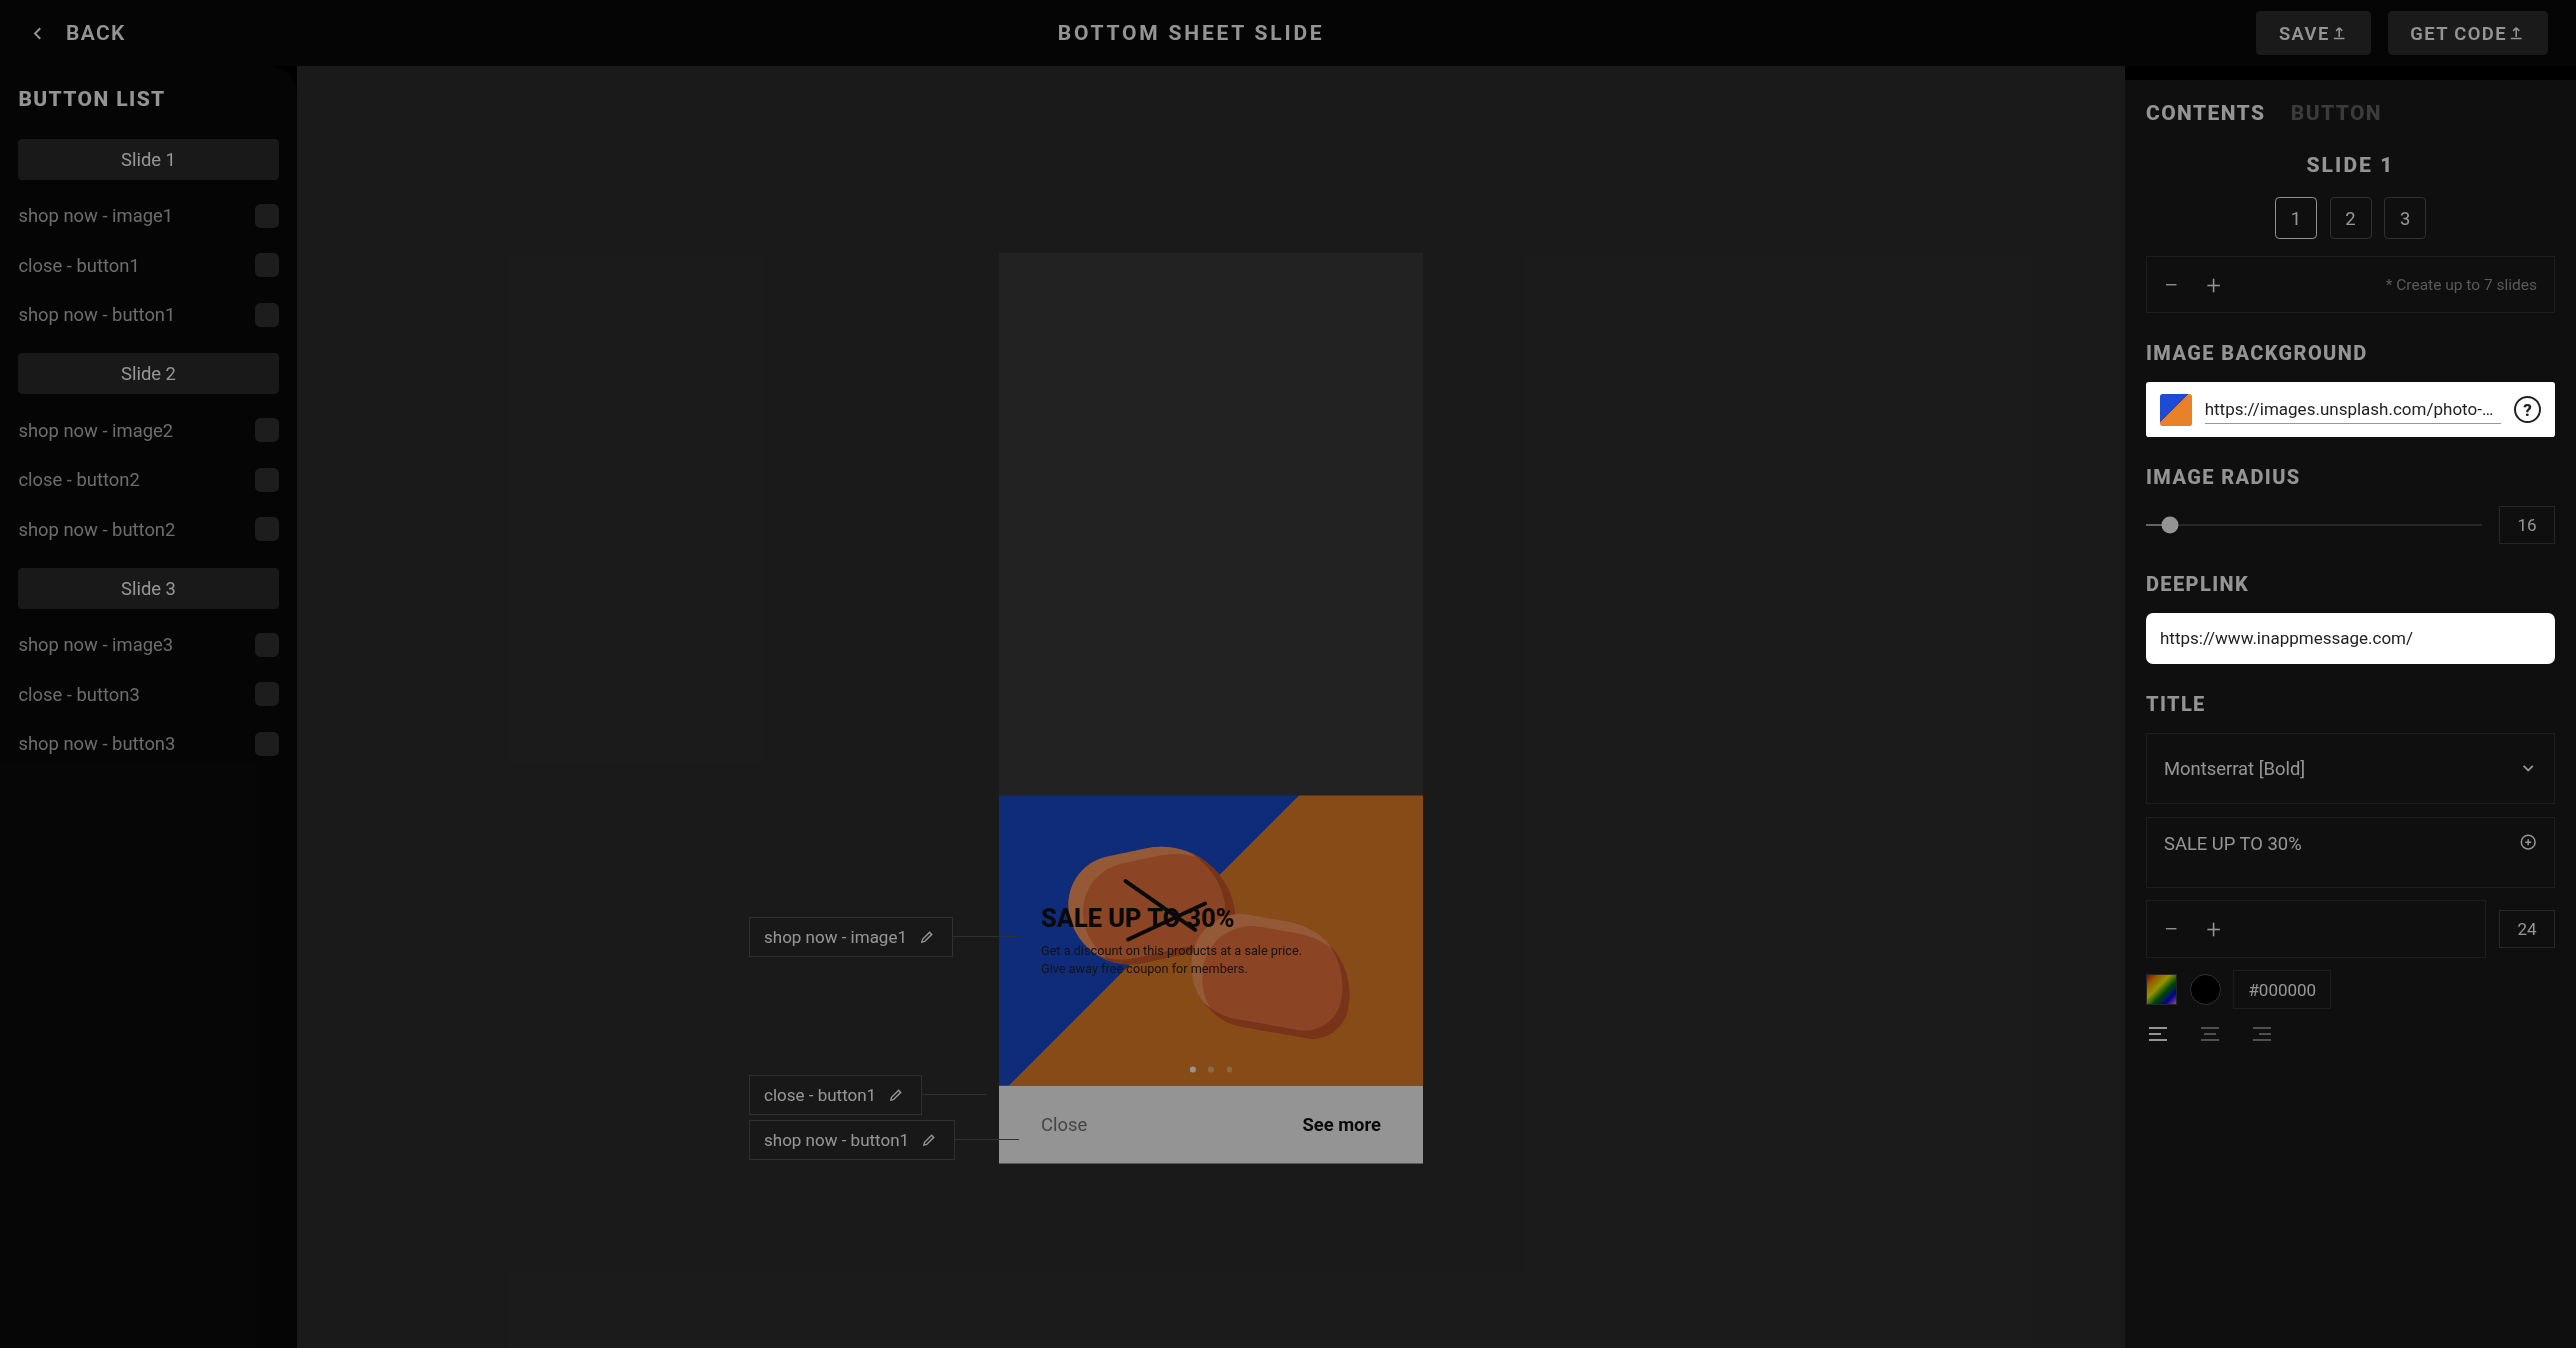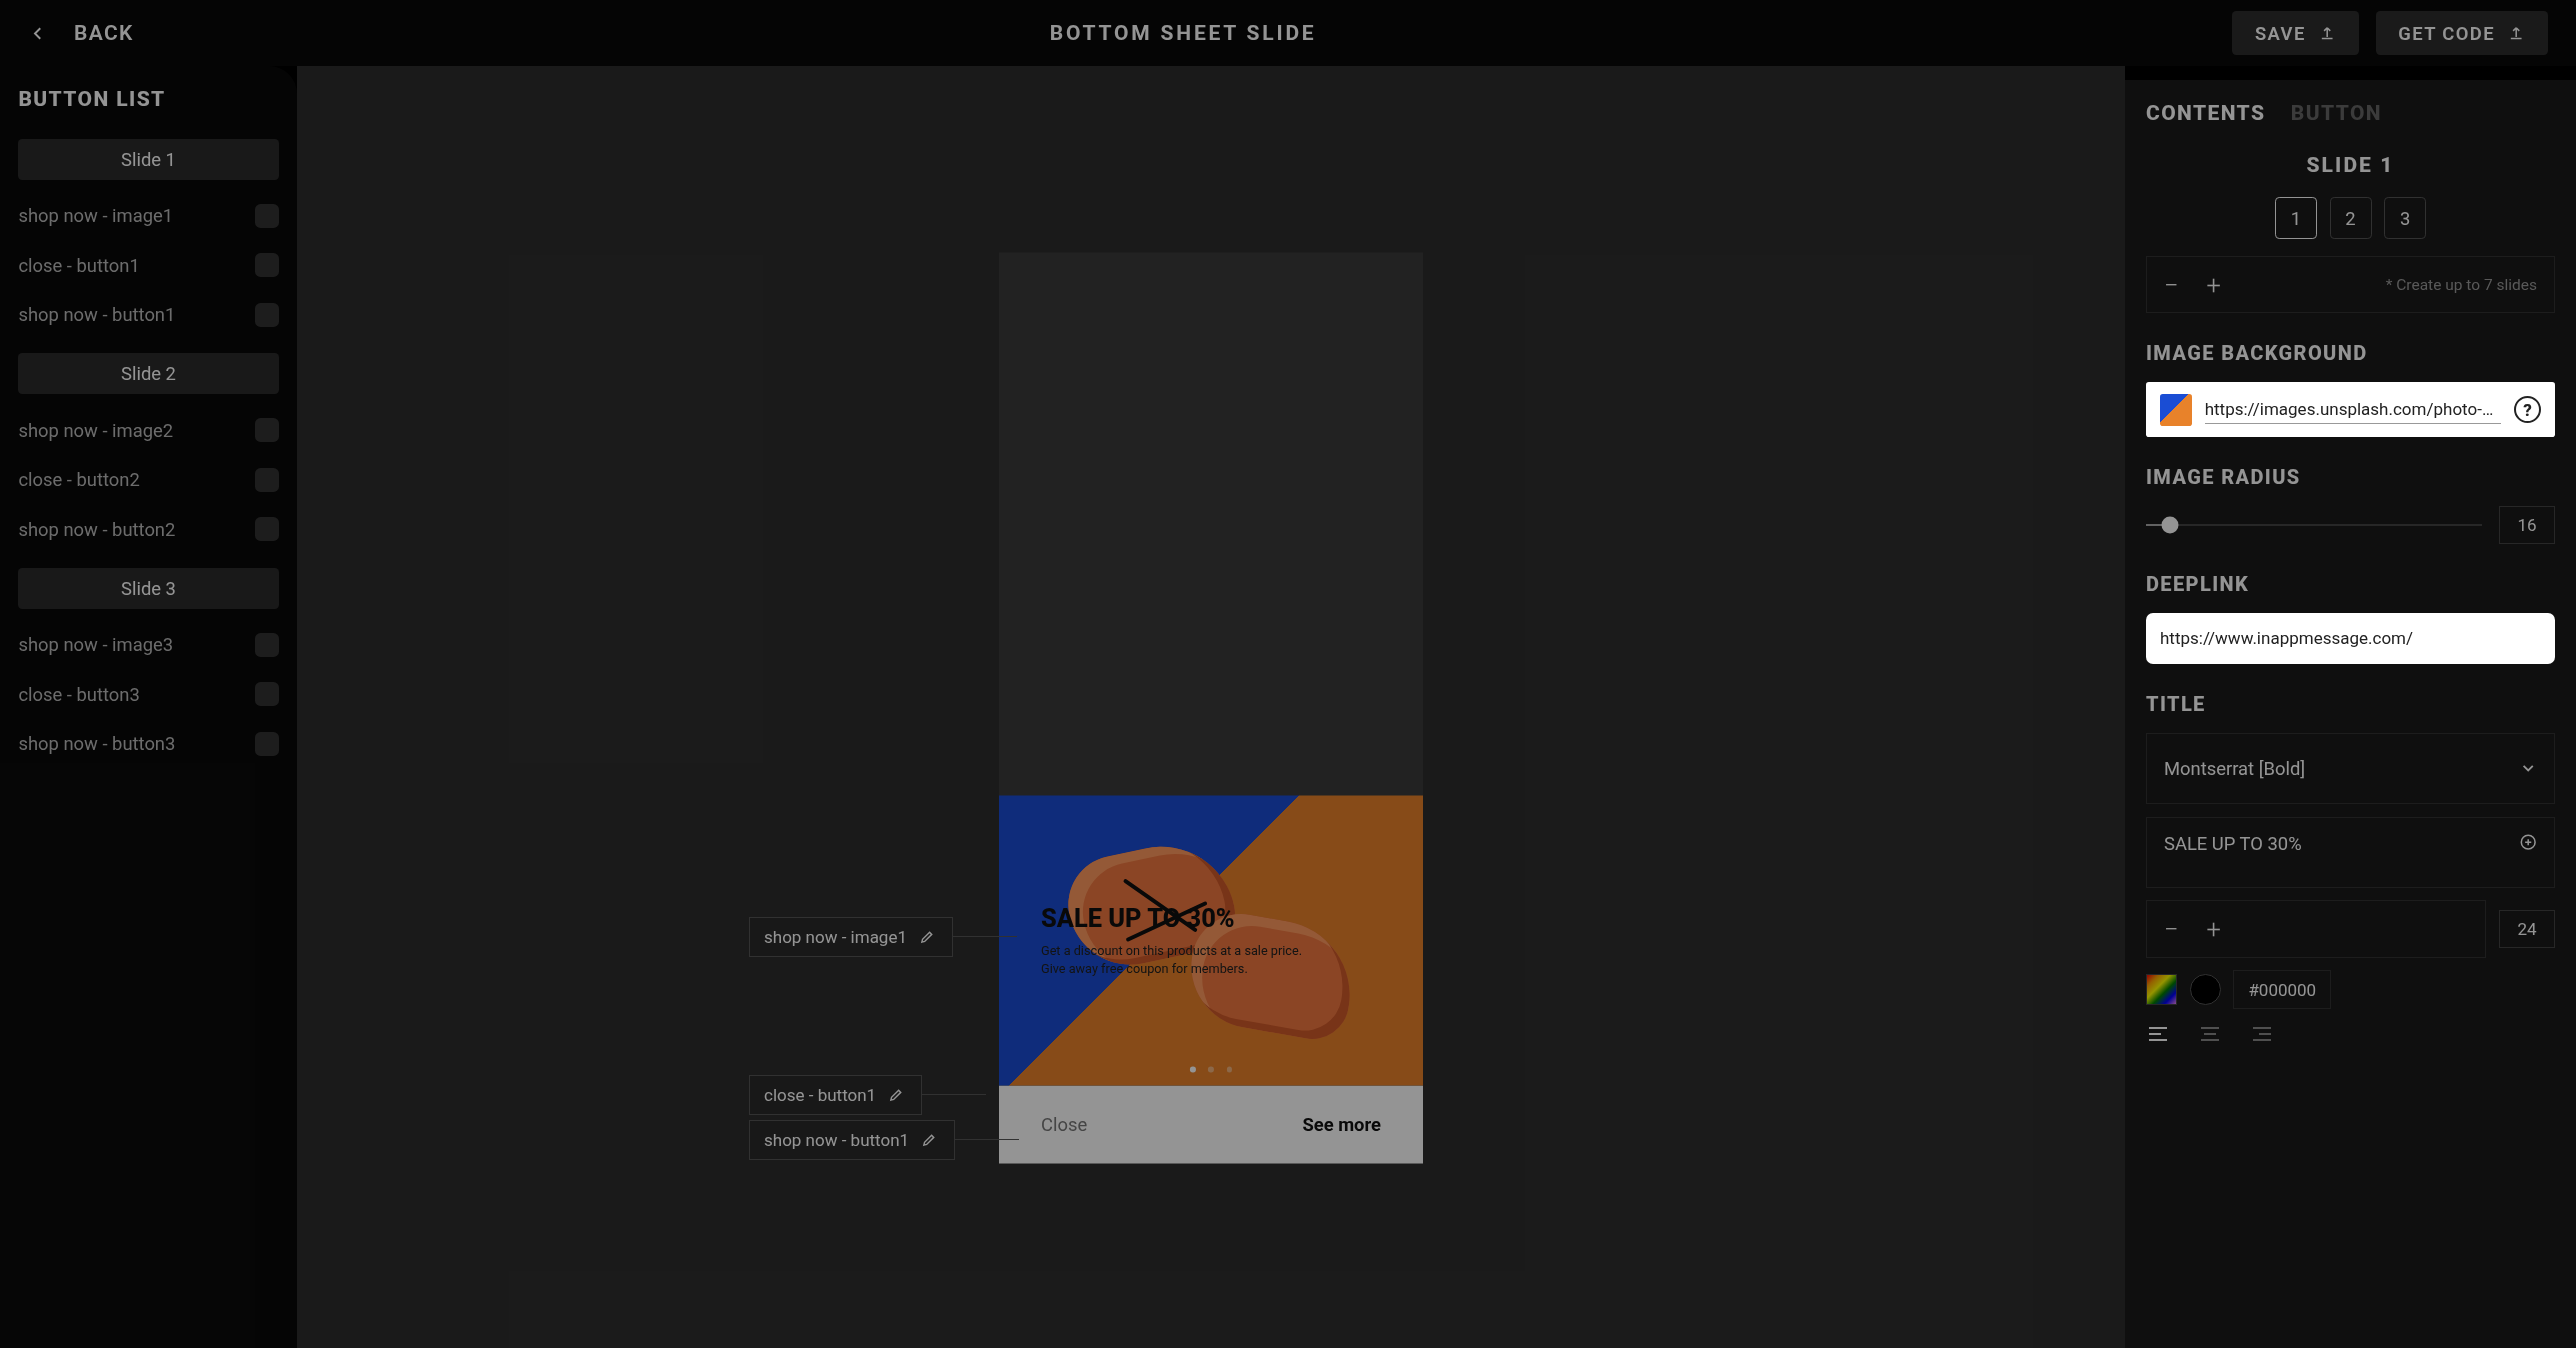--- a/index.html
+++ b/index.html
@@ -1,23 +1,23 @@
 <!DOCTYPE html>
 <html style="font-size:11.3px"><head>
 <meta charset="utf-8">
 <style>
 * { margin: 0; padding: 0; box-sizing: border-box; font-family: -apple-system, BlinkMacSystemFont, "Segoe UI", Roboto, sans-serif; }
 body { background: #000; color: #fff; width: 2576px; height: 1349px; overflow: hidden; position: relative; }
 
 
 .topbar { height: 66px; display: flex; align-items: center; justify-content: space-between; padding: 0 28px; background: #0a0a0a; }
-.topbar .back { display: flex; align-items: center; gap: 25px; font-size: 21px; letter-spacing: 1.4px; font-weight: 600; cursor: pointer; }
+.topbar .back { display: flex; align-items: center; gap: 17px; font-size: 21px; letter-spacing: 1.4px; font-weight: 600; cursor: pointer; }
 .topbar .title { font-size: 21px; letter-spacing: 2.8px; font-weight: 700; }
 .topbar .actions { display: flex; gap: 17px; }
-.topbar .btn { background: #2d2d2d; padding: 11.3px 22.6px; font-size: 18.4px; letter-spacing: 1.4px; font-weight: 600; display: flex; align-items: center; gap: 12px; border-radius: 4.2px; cursor: pointer; }
+.topbar .btn { background: #2d2d2d; padding: 11.3px 22.6px; font-size: 18.4px; letter-spacing: 1.4px; font-weight: 600; display: flex; align-items: center; gap: 0; border-radius: 4.2px; cursor: pointer; }
 
 
 .leftbar { position: absolute; left: 0; top: 66px; bottom: 0; width: 297px; background: #0a0a0a; padding: 21px 18.4px; border-top-right-radius: 28px; }
 .leftbar h2 { font-size: 21px; letter-spacing: 1.4px; font-weight: 800; margin-bottom: 28px; }
 .slide-hdr { background: #2b2b2b; padding: 10px 0; text-align: center; font-size: 18.4px; border-radius: 4.2px; margin-bottom: 11.3px; margin-top: 14px; }
 .item-row { display: flex; align-items: center; justify-content: space-between; padding: 12.7px 0; font-size: 18.4px; color: #bbb; }
 .check { width: 24px; height: 24px; background: #333; border-radius: 5.6px; }
 
 
 .vtabs { position: absolute; left: 297px; top: 66px; width: 61px; }

